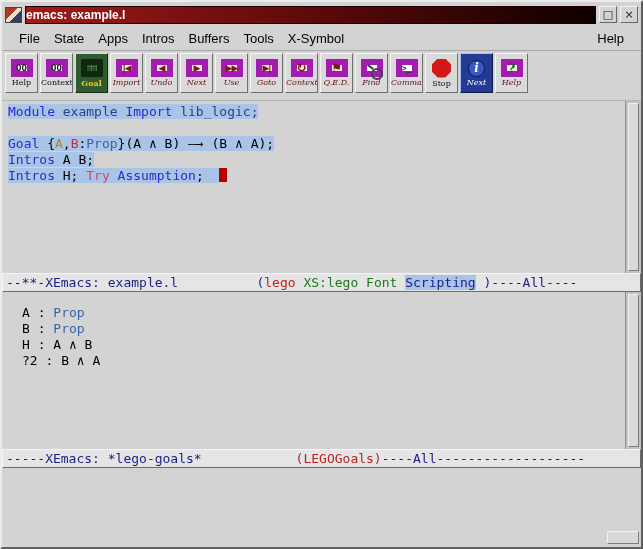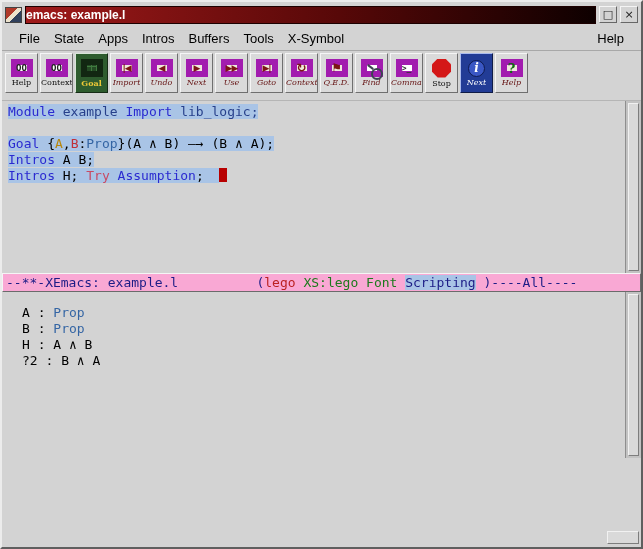--- a/index.html
+++ b/index.html
@@ -46,21 +46,21 @@
   .editor-row{flex:0 0 172px}
   .goals-row{flex:1 1 auto}
   .buffer-text{flex:1;background:#d3d3d3;font:13px/16px "DejaVu Sans Mono","DejaVu Sans",monospace;padding:3px 0 0 6px;white-space:pre;overflow:hidden;color:#000;cursor:text}
   .goals-text{padding:13px 0 0 20px}
   .line{height:16px;white-space:pre}
   .cursor{display:inline-block;width:8px;height:14px;background:#b80000;vertical-align:-2px}
   .sb-col{flex:0 0 16px;box-sizing:border-box;border-left:1px solid #8e8e8e;background:#c2c2c2;padding:2px}
   .sb-thumb{box-sizing:border-box;width:100%;height:100%;background:#d9d9d9;border:1px solid;border-color:#f1f1f1 #7d7d7d #7d7d7d #f1f1f1;cursor:pointer}
 
   
-  .modeline{flex:0 0 19px;box-sizing:border-box;background:#f9a8d4;border:1px solid;border-color:#f5f5f5 #6b6b6b #6b6b6b #f5f5f5;font:13px/17px "DejaVu Sans Mono","DejaVu Sans",monospace;white-space:pre;overflow:hidden;padding-left:3px}
+  .modeline{flex:0 0 19px;box-sizing:border-box;background:#e5e5e5;border:1px solid;border-color:#f5f5f5 #6b6b6b #6b6b6b #f5f5f5;font:13px/17px "DejaVu Sans Mono","DejaVu Sans",monospace;white-space:pre;overflow:hidden;padding-left:3px}
 
   
   .minibuffer-row{flex:1 1 auto;position:relative;background:#d3d3d3;cursor:text}
   .hscroll-stub{position:absolute;right:2px;bottom:3px;width:30px;height:11px;background:#d9d9d9;border:1px solid;border-color:#f1f1f1 #7d7d7d #7d7d7d #f1f1f1;cursor:pointer}
 </style>
 </head>
 <body>
 
 <div class="window">
 
@@ -156,18 +156,19 @@
 
   <div class="modeline" id="modeline-top"><span style="color: rgb(28, 28, 134);">--**-XEmacs: example.l</span><span style="color: rgb(28, 28, 134);">          </span><span style="color: rgb(28, 28, 134);">(</span><span style="color: rgb(187, 34, 34);">lego</span><span style="color: rgb(28, 28, 134);"> </span><span style="color: rgb(29, 122, 29);">XS:lego</span><span style="color: rgb(28, 28, 134);"> </span><span style="color: rgb(29, 122, 29);">Font</span><span style="color: rgb(28, 28, 134);"> </span><span style="color: rgb(28, 28, 134); background-color: rgb(169, 196, 230);">Scripting</span><span style="color: rgb(28, 28, 134);"> )----All----</span></div>
 
   <div class="buffer-row goals-row">
     <div class="buffer-text goals-text" id="goals-lines"><div class="line"><span style="color: rgb(0, 0, 0);">A : </span><span style="color: rgb(52, 101, 164);">Prop</span></div><div class="line"><span style="color: rgb(0, 0, 0);">B : </span><span style="color: rgb(52, 101, 164);">Prop</span></div><div class="line"><span style="color: rgb(0, 0, 0);">H : A ∧ B</span></div><div class="line"><span style="color: rgb(0, 0, 0);">?2 : B ∧ A</span></div></div>
     <div class="sb-col">
       <div class="sb-thumb"></div>
     </div>
   </div>
 
+  <div class="modeline" id="modeline-bottom"><span style="color: rgb(28, 28, 134);">-----XEmacs: *lego-goals*</span><span style="color: rgb(28, 28, 134);">            </span><span style="color: rgb(187, 34, 34);">(LEGOGoals)</span><span style="color: rgb(28, 28, 134);">----All-------------------</span></div>
 
   <div class="minibuffer-row">
     <div class="hscroll-stub"></div>
   </div>
 
 </div>
 
 </body></html>

